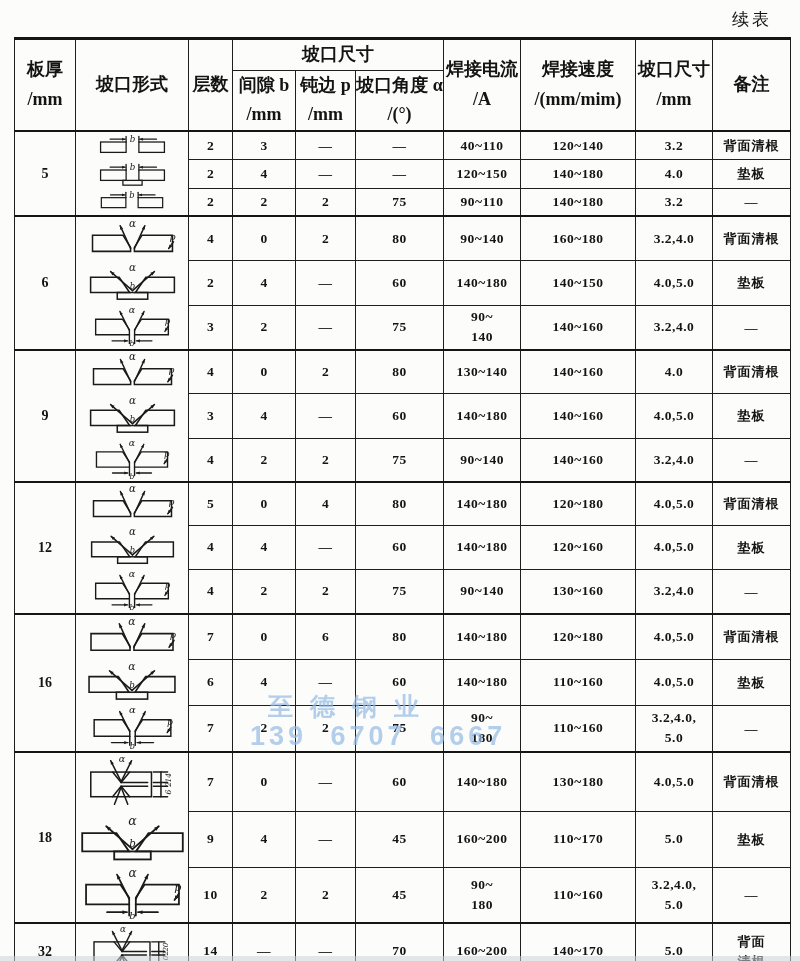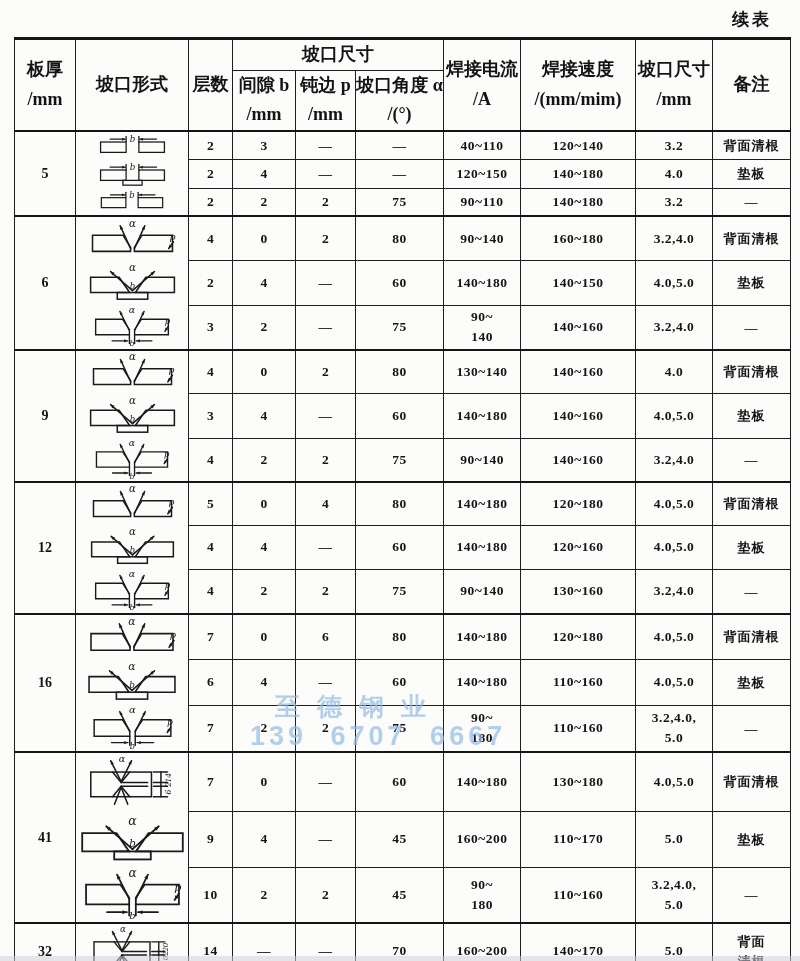--- a/index.html
+++ b/index.html
@@ -4,21 +4,21 @@
 <style>
   html,body{margin:0;padding:0;}
   .page{
     position:relative; width:800px; height:961px;
     background:#fcfcfb; overflow:hidden;
     font-family:"Liberation Serif","DejaVu Serif",serif;
     color:#141414;
   }
   .cont-label{
     position:absolute; top:8px; right:28px;
-    font-size:17px; font-weight:700; letter-spacing:3px;
+    font-size:17px; font-weight:400; letter-spacing:3px;
   }
   table.main{
     position:absolute; left:14px; top:37px; width:776px;
     border-collapse:collapse; table-layout:fixed;
     border-top:3px solid #151515; border-bottom:3px solid #151515;
   }
   table.main th, table.main td{
     border:1.2px solid #1e1e1e;
     text-align:center; vertical-align:middle; padding:0;
     overflow:hidden;
@@ -30,21 +30,21 @@
   td.thick{ font-size:14px; font-weight:700; }
   tr.section-start td{ border-top:2.6px solid #151515; }
   td.groove{ padding:0; }
   .gstack{ display:flex; flex-direction:column; align-items:center; justify-content:center; }
   .gitem{ display:flex; align-items:center; justify-content:center; }
   svg text{ font-family:"DejaVu Serif",serif; font-style:italic; fill:#1a1a1a; stroke:none; }
   .watermark{
     position:absolute; left:0; top:0; pointer-events:none;
     color:rgba(148,186,228,.7); font-weight:600;
   }
-  .wm1{ position:absolute; left:268px; top:690px; font-size:25px; letter-spacing:17px; white-space:nowrap;margin-left:7px;}
+  .wm1{ position:absolute; left:268px; top:690px; font-size:25px; letter-spacing:17px; white-space:nowrap;}
   .wm2{ position:absolute; left:250px; top:721px; font-size:27px; letter-spacing:4px; word-spacing:12px; white-space:nowrap; font-family:"Liberation Sans",sans-serif; font-weight:700;}
   .bottom-strip{
     position:absolute; left:0; bottom:0; width:100%; height:5px;
     background:#ccd3da; opacity:.55;
   }
 </style>
 </head>
 <body>
 
 <div class="page">
@@ -523,21 +523,21 @@
           <td class="num pre">2</td>
           <td class="num pre">75</td>
           <td class="num pre">90~
 180</td>
           <td class="num pre">110~160</td>
           <td class="num pre">3.2,4.0,
 5.0</td>
           <td class="cjk pre">—</td>
         </tr>
         <tr class="section-start" style="height: 59px;">
-          <td rowspan="3" class="thick">41</td>
+          <td rowspan="3" class="thick">18</td>
           <td rowspan="3" class="groove">
             <div class="gstack">
               <div class="gitem" style="height:59px">
                 <svg width="99" height="55" viewBox="0 0 104 58">
                   <g stroke="#1a1a1a" stroke-width="1.6" fill="none" stroke-linecap="round">
                     <rect x="8" y="18" width="64" height="26"></rect>
                     <line x1="31" y1="18" x2="40" y2="29"></line>
                     <line x1="49" y1="18" x2="40" y2="29"></line>
                     <line x1="31" y1="44" x2="40" y2="33"></line>
                     <line x1="49" y1="44" x2="40" y2="33"></line>

